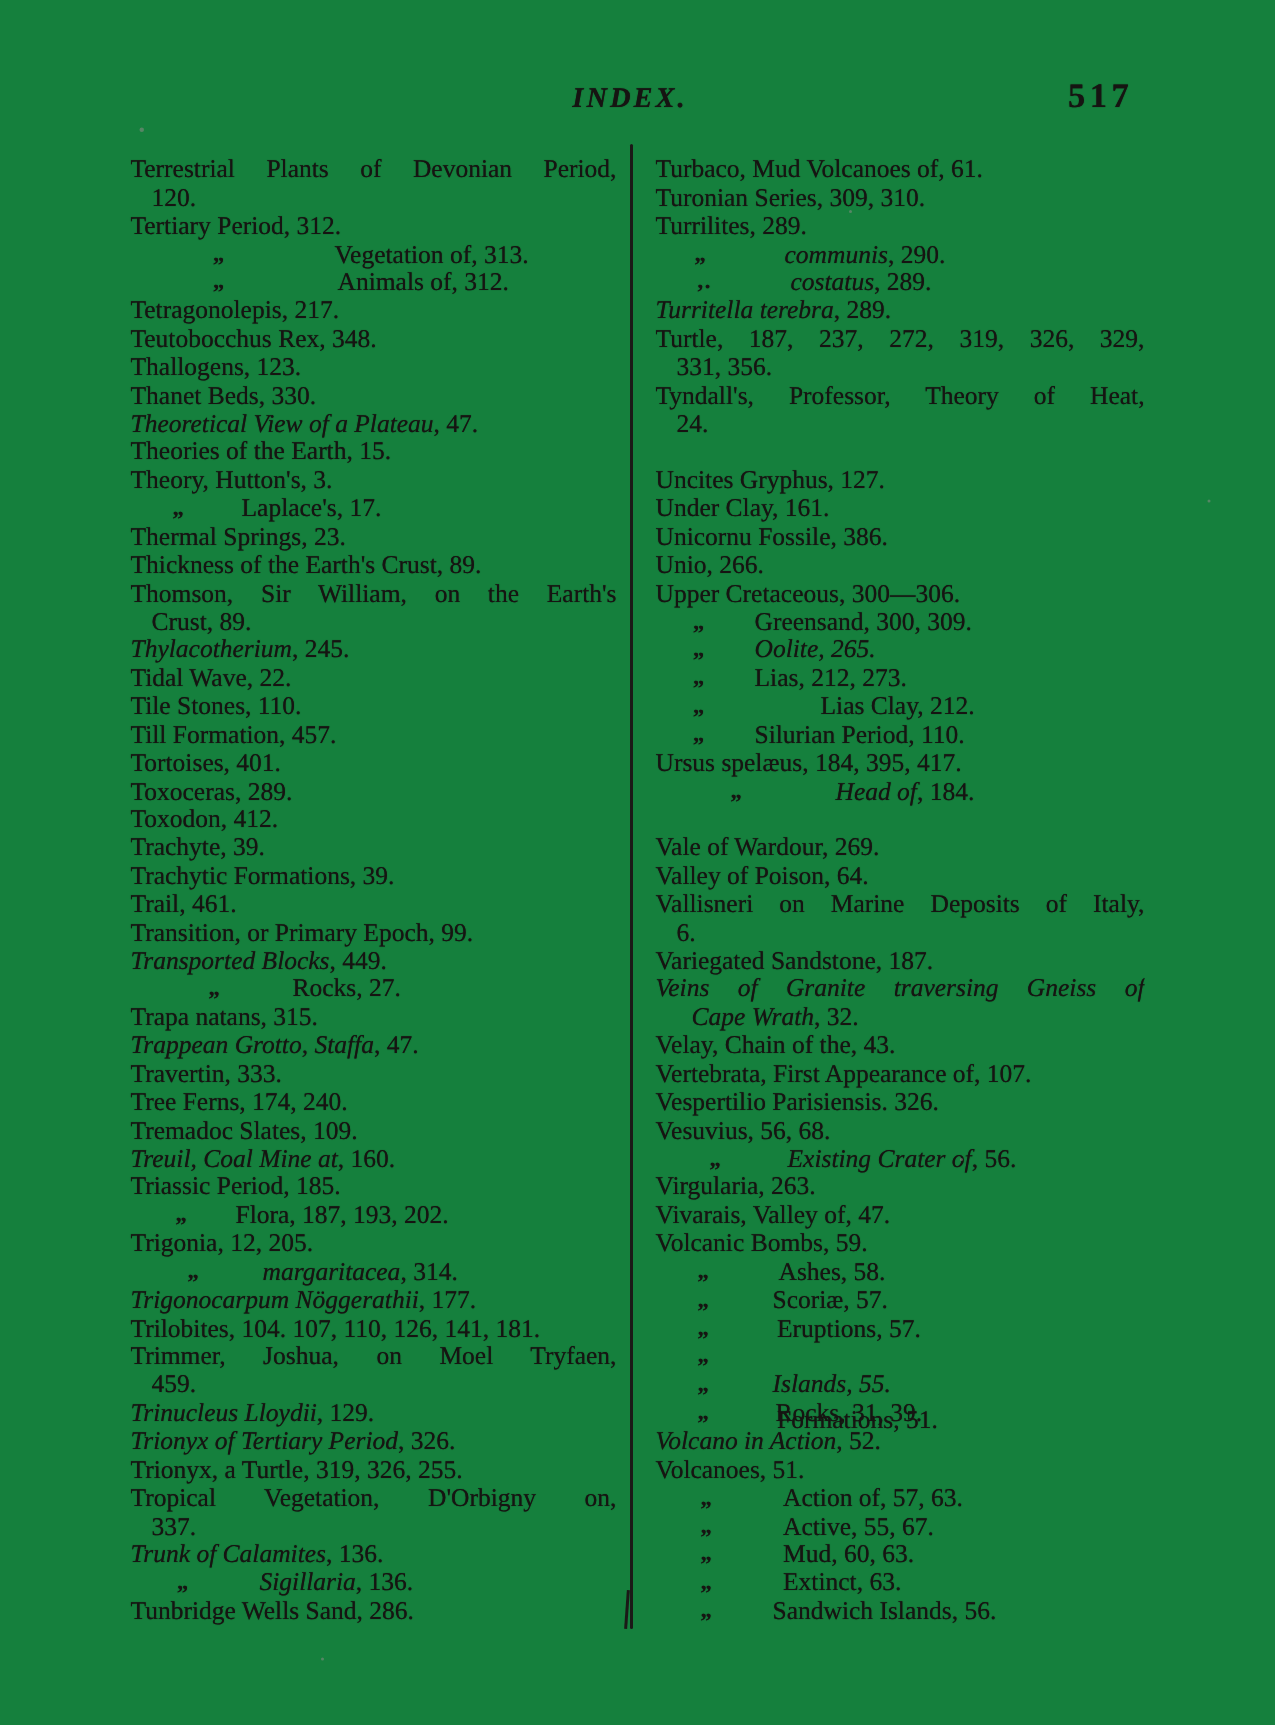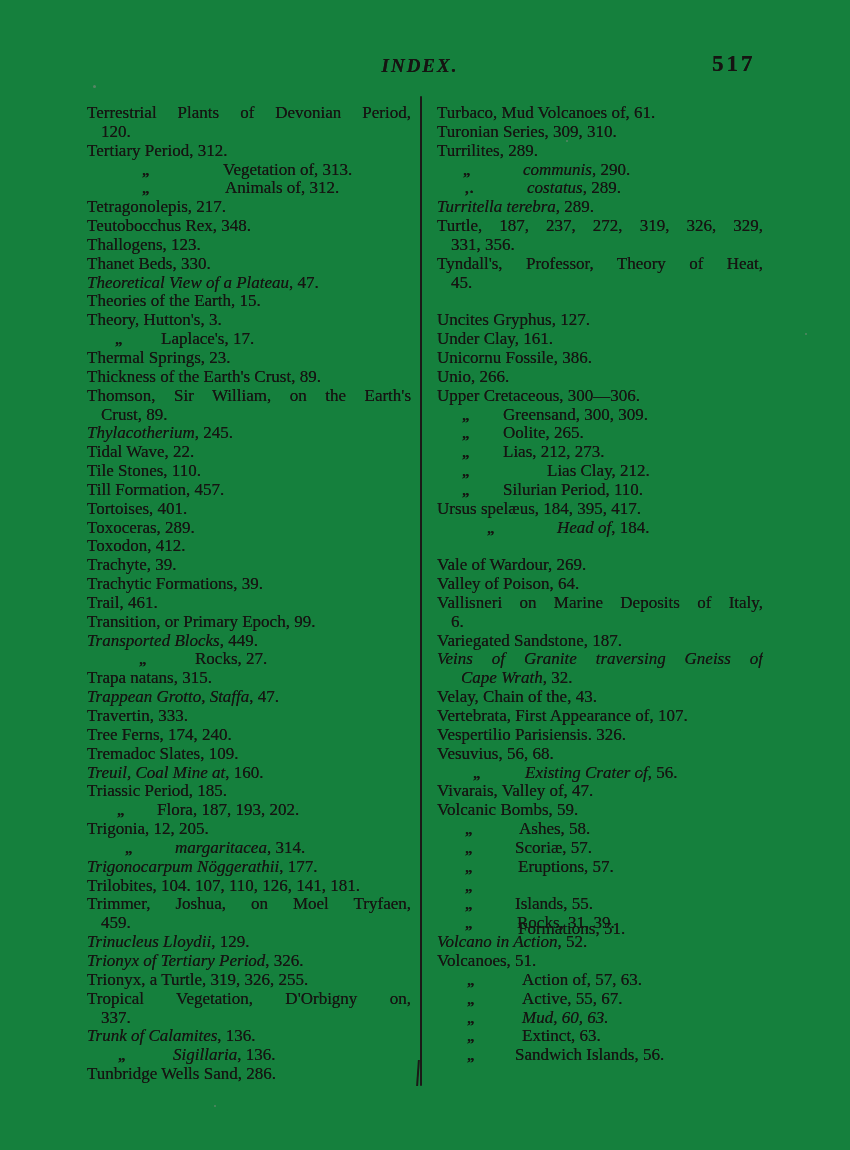--- a/index.html
+++ b/index.html
@@ -141,34 +141,34 @@
         <span class="subtext" style="left: 86px;"><span class="it">communis</span><span>, 290.</span></span>
       </div>
       <div class="line">
         <span class="ditto" style="left: 28px;">,.</span>
         <span class="subtext" style="left: 90px;"><span class="it">costatus</span><span>, 289.</span></span>
       </div>
       <div class="line"><span class="it">Turritella terebra</span><span>, 289.</span></div>
       <div class="line just"><span>Turtle, 187, 237, 272, 319, 326, 329,</span></div>
       <div class="line cont"><span>331, 356.</span></div>
       <div class="line just"><span>Tyndall's, Professor, Theory of Heat,</span></div>
-      <div class="line cont"><span>45.</span></div>
+      <div class="line cont"><span>24.</span></div>
       <div class="line"></div>
       <div class="line"><span>Uncites Gryphus, 127.</span></div>
       <div class="line"><span>Under Clay, 161.</span></div>
       <div class="line"><span>Unicornu Fossile, 386.</span></div>
       <div class="line"><span>Unio, 266.</span></div>
       <div class="line"><span>Upper Cretaceous, 300—306.</span></div>
       <div class="line">
         <span class="ditto" style="left: 25px;">„</span>
         <span class="subtext" style="left: 66px;"><span>Greensand, 300, 309.</span></span>
       </div>
       <div class="line">
         <span class="ditto" style="left: 25px;">„</span>
-        <span class="subtext" style="left: 66px;"><span>Oolite, 265.</span></span>
+        <span class="subtext" style="left: 66px; font-style: italic;"><span>Oolite, 265.</span></span>
       </div>
       <div class="line">
         <span class="ditto" style="left: 25px;">„</span>
         <span class="subtext" style="left: 66px;"><span>Lias, 212, 273.</span></span>
       </div>
       <div class="line">
         <span class="ditto" style="left: 25px;">„</span>
         <span class="subtext" style="left: 66px; margin-left: 44px;"><span>Lias Clay, 212.</span></span>
       </div>
       <div class="line">
@@ -189,59 +189,60 @@
       <div class="line just"><span class="it">Veins of Granite traversing Gneiss of</span></div>
       <div class="line cont" style="padding-left: 24px;"><span class="it">Cape Wrath</span><span>, 32.</span></div>
       <div class="line"><span>Velay, Chain of the, 43.</span></div>
       <div class="line"><span>Vertebrata, First Appearance of, 107.</span></div>
       <div class="line"><span>Vespertilio Parisiensis. 326.</span></div>
       <div class="line"><span>Vesuvius, 56, 68.</span></div>
       <div class="line">
         <span class="ditto" style="left: 36px;">„</span>
         <span class="subtext" style="left: 88px;"><span class="it">Existing Crater of</span><span>, 56.</span></span>
       </div>
+      <div class="line"><span>Virgularia, 263.</span></div>
       <div class="line"><span>Vivarais, Valley of, 47.</span></div>
       <div class="line"><span>Volcanic Bombs, 59.</span></div>
       <div class="line">
         <span class="ditto" style="left: 28px;">„</span>
         <span class="subtext" style="left: 82px;"><span>Ashes, 58.</span></span>
       </div>
       <div class="line">
         <span class="ditto" style="left: 28px;">„</span>
         <span class="subtext" style="left: 78px;"><span>Scoriæ, 57.</span></span>
       </div>
       <div class="line">
         <span class="ditto" style="left: 28px;">„</span>
         <span class="subtext" style="left: 81px;"><span>Eruptions, 57.</span></span>
       </div>
       <div class="line">
         <span class="ditto" style="left: 28px;">„</span>
         <span class="subtext" style="left: 81px; margin-top: 43px;"><span>Formations, 51.</span></span>
       </div>
       <div class="line">
         <span class="ditto" style="left: 28px;">„</span>
-        <span class="subtext" style="left: 78px;"><span>Islands, 55.</span></span>
+        <span class="subtext" style="left: 78px; font-style: italic;"><span>Islands, 55.</span></span>
       </div>
       <div class="line">
         <span class="ditto" style="left: 28px;">„</span>
         <span class="subtext" style="left: 80px;"><span>Rocks, 31, 39.</span></span>
       </div>
       <div class="line"><span class="it">Volcano in Action</span><span>, 52.</span></div>
       <div class="line"><span>Volcanoes, 51.</span></div>
       <div class="line">
         <span class="ditto" style="left: 30px;">„</span>
         <span class="subtext" style="left: 85px;"><span>Action of, 57, 63.</span></span>
       </div>
       <div class="line">
         <span class="ditto" style="left: 30px;">„</span>
         <span class="subtext" style="left: 85px; text-align: right;"><span>Active, 55, 67.</span></span>
       </div>
       <div class="line">
         <span class="ditto" style="left: 30px;">„</span>
-        <span class="subtext" style="left: 85px; font-style: italic;"><span>Mud, 60, 63.</span></span>
+        <span class="subtext" style="left: 85px;"><span>Mud, 60, 63.</span></span>
       </div>
       <div class="line">
         <span class="ditto" style="left: 30px;">„</span>
         <span class="subtext" style="left: 85px;"><span>Extinct, 63.</span></span>
       </div>
       <div class="line">
         <span class="ditto" style="left: 30px;">„</span>
         <span class="subtext" style="left: 78px;"><span>Sandwich Islands, 56.</span></span>
       </div>
     </div>

